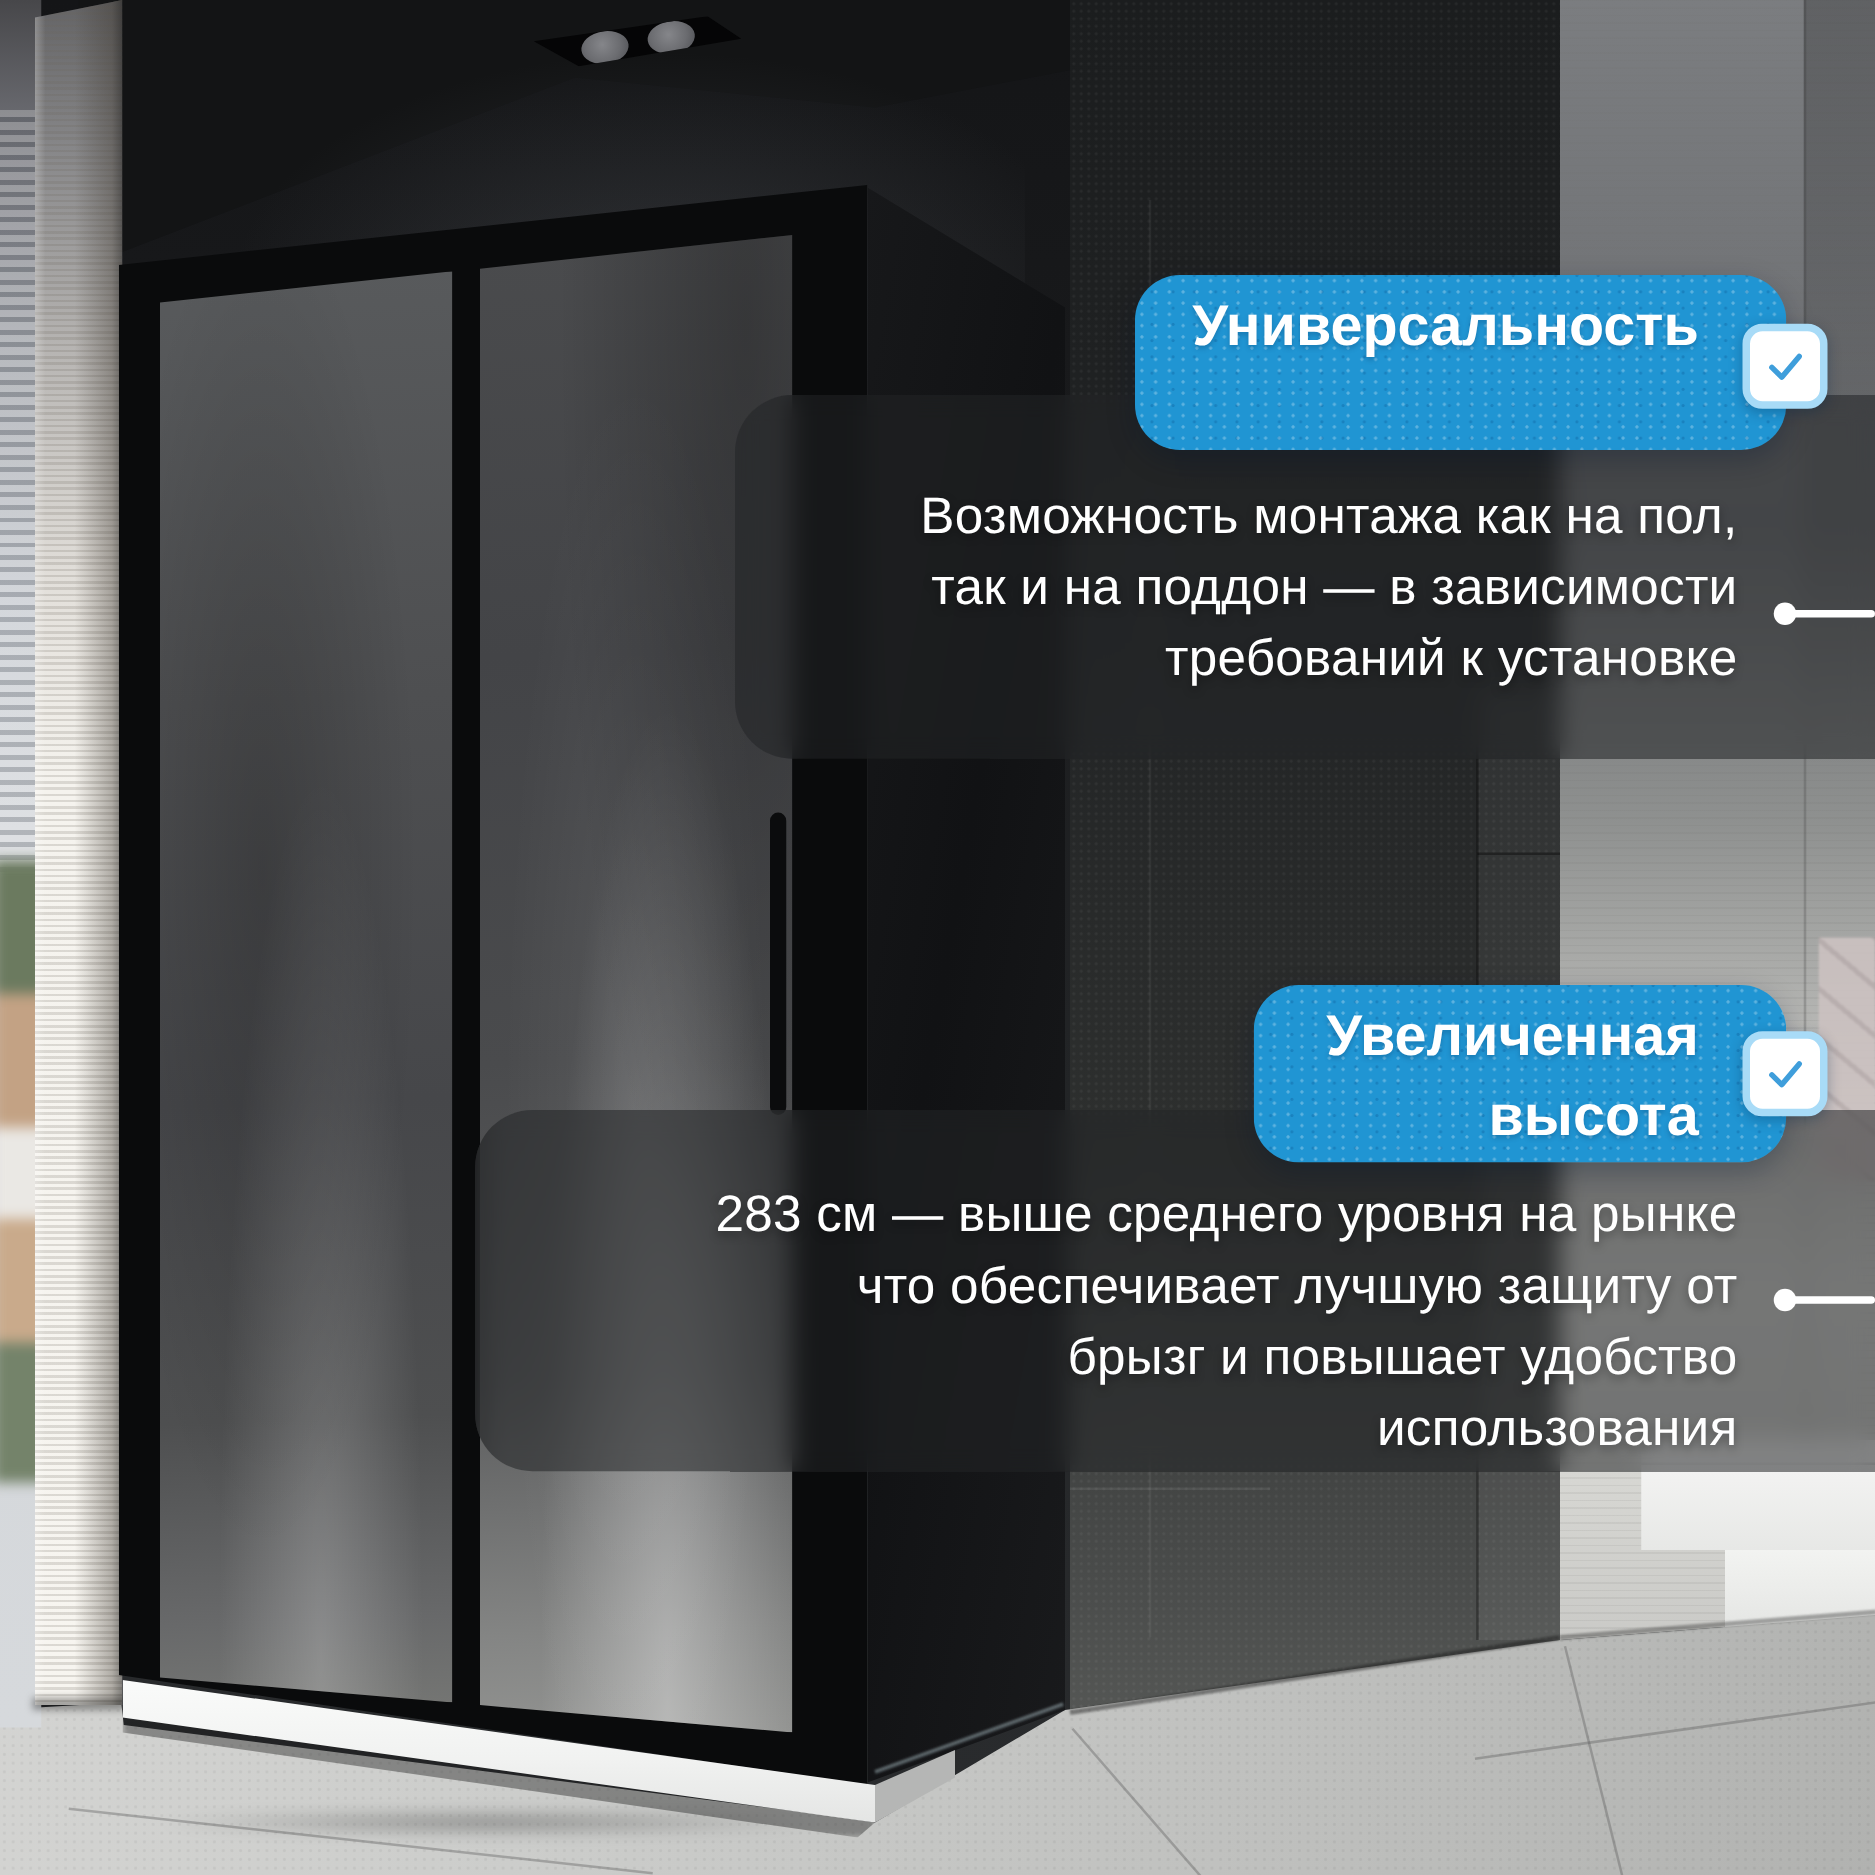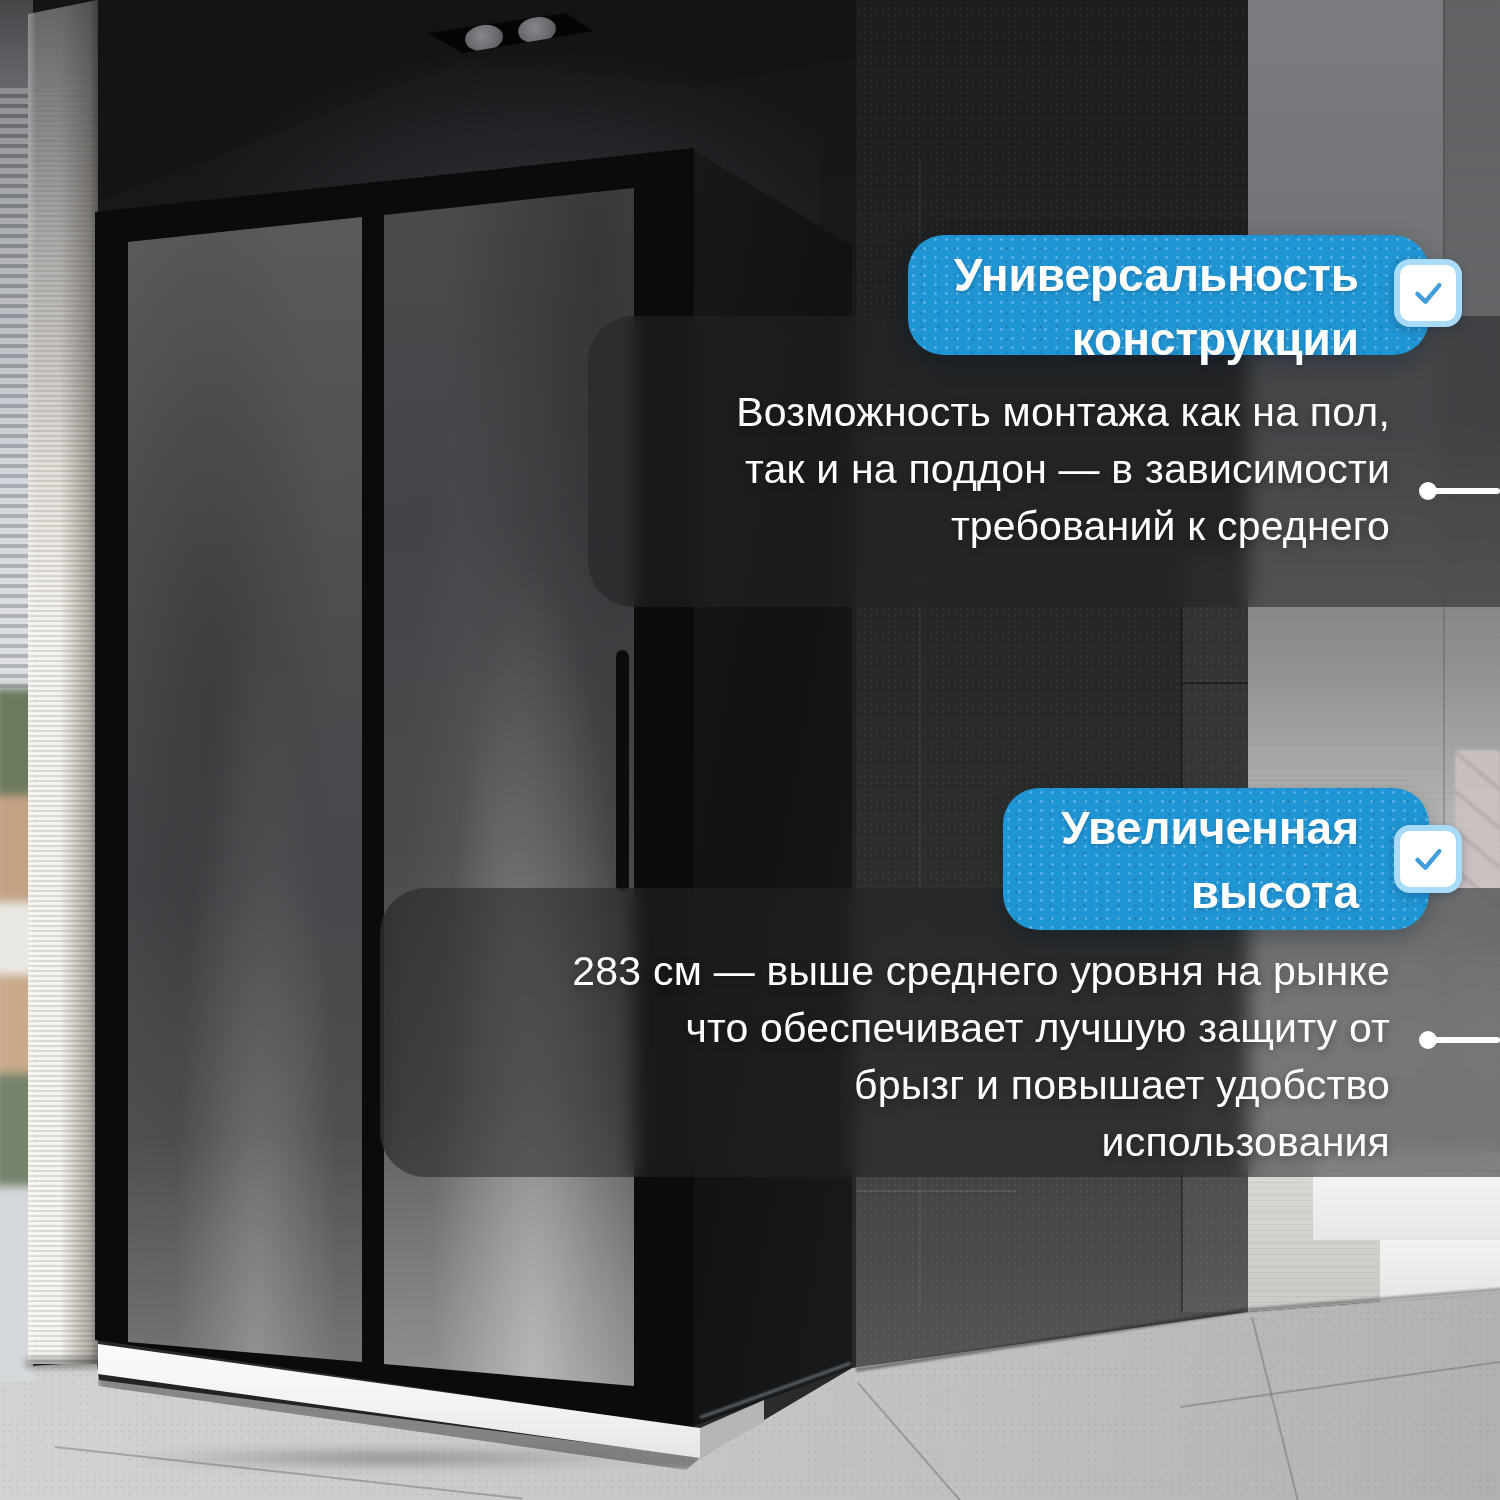--- a/index.html
+++ b/index.html
@@ -122,21 +122,21 @@
     text-shadow:0 3px 8px rgba(0,0,0,.35);white-space:nowrap;}
   .desc-1{top:384px;} .desc-2{top:943px;}
   .badge{background-image:
       radial-gradient(circle,rgba(255,255,255,.28) 1px,transparent 1.6px),
       radial-gradient(circle,rgba(9,84,143,.30) 1px,transparent 1.5px),
       linear-gradient(180deg,var(--accent-blue),var(--accent-blue));
     background-size:11px 9px,17px 13px,100% 100%;background-position:0 0,5px 7px,0 0;
     border-radius:36px;color:var(--text-white);font-weight:700;font-size:46px;line-height:64px;
     text-align:right;padding:8px 70px 0 0;box-sizing:border-box;
     box-shadow:0 8px 22px rgba(0,20,45,.28);text-shadow:0 2px 4px rgba(0,40,80,.25);}
-  .badge-1{left:908px;top:235px;width:521px;height:120px;}
+  .badge-1{left:908px;top:220px;width:521px;height:140px;}
   .badge-2{left:1003px;top:788px;width:426px;height:142px;}
   .checkbox{width:68px;height:68px;background:#fff;border:6px solid var(--checkbox-border);
     border-radius:16px;box-sizing:border-box;box-shadow:0 3px 10px rgba(0,35,70,.30);
     display:flex;align-items:center;justify-content:center;}
   .checkbox-1{left:1394px;top:259px;} .checkbox-2{left:1394px;top:825px;}
   .dot{width:18px;height:18px;border-radius:50%;background:var(--connector-white);}
   .dot-1{left:1419px;top:482px;} .dot-2{left:1419px;top:1031px;}
   .cline{height:6px;background:var(--connector-white);border-radius:3px;}
   .cline-1{left:1430px;top:488px;width:70px;} .cline-2{left:1430px;top:1037px;width:70px;}
 </style>
@@ -204,33 +204,32 @@
     <div class="lamp lamp1"></div>
     <div class="lamp lamp2"></div>
   </div>
 
   <div class="abs panel panel-1"></div>
   <div class="abs panel panel-2"></div>
 
   <div class="abs desc desc-1">
     <div>Возможность монтажа как на пол,</div>
     <div>так и на поддон — в зависимости</div>
-    <div>требований к среднего</div>
+    <div>требований к установке</div>
   </div>
 
   <div class="abs desc desc-2">
     <div>283 см — выше среднего уровня на рынке</div>
     <div>что обеспечивает лучшую защиту от</div>
     <div>брызг и повышает удобство</div>
     <div>использования</div>
   </div>
 
   <div class="abs badge badge-1">
     <div>Универсальность</div>
-    <div>конструкции</div>
   </div>
   <div class="abs badge badge-2">
     <div>Увеличенная</div>
     <div>высота</div>
   </div>
 
   <div class="abs checkbox checkbox-1">
     <svg width="42" height="42" viewBox="0 0 48 48">
       <path d="M12 25 L21 34 L37 15" fill="none" stroke="var(--check-blue)" stroke-width="5" stroke-linecap="round" stroke-linejoin="round"></path>
     </svg>

